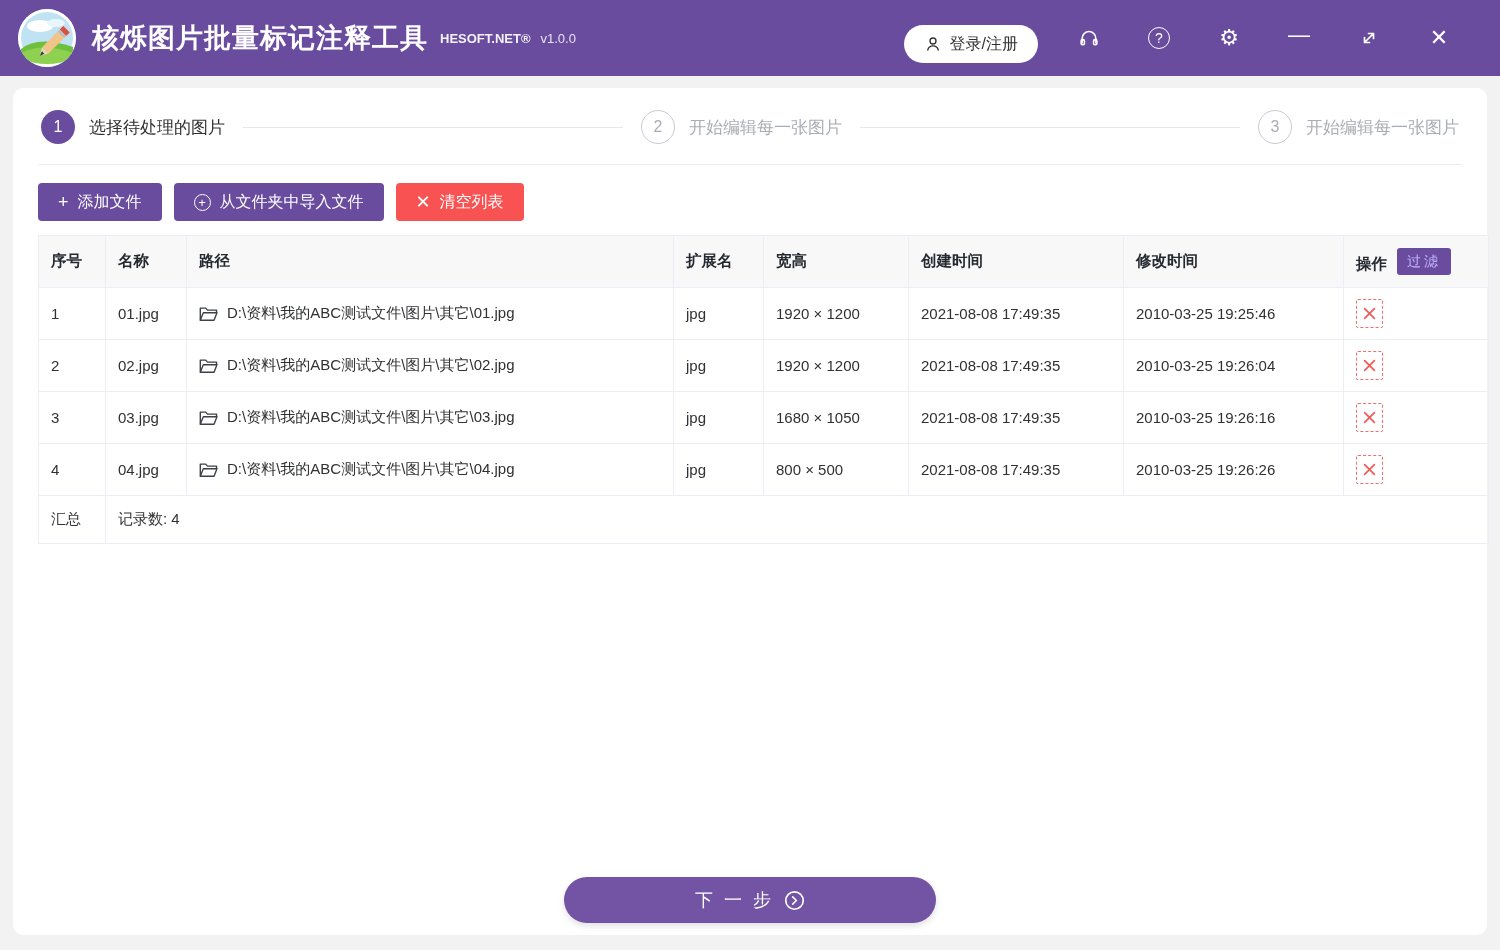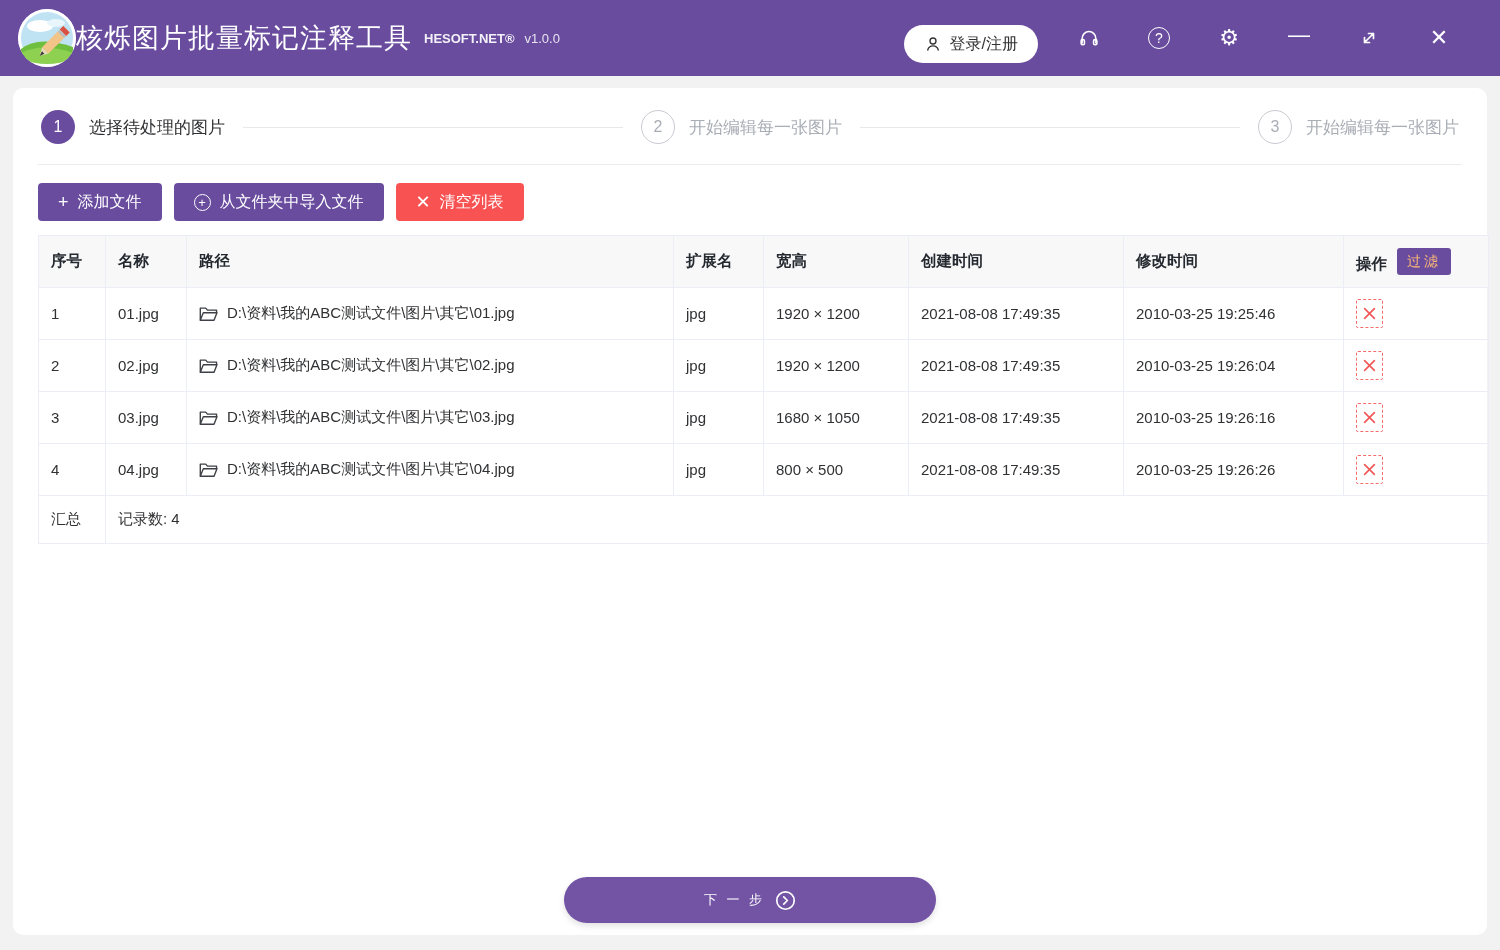--- a/index.html
+++ b/index.html
@@ -2,21 +2,21 @@
 <html><head>
 <meta charset="utf-8">
 <style>
   * { margin:0; padding:0; box-sizing:border-box; }
   html,body { width:1500px; height:950px; overflow:hidden;
     font-family:"Liberation Sans","DejaVu Sans",sans-serif; background:#f2f2f3; }
 
   
   .titlebar { height:76px; background:#6a4c9f; display:flex; align-items:center; padding:0 26px 0 18px; }
   .logo { width:58px; height:58px; border-radius:50%; background:#fff; overflow:hidden; flex:0 0 auto; }
-  .app-title { color:#fff; font-size:27px; font-weight:normal; letter-spacing:1px; }
+  .app-title { color:#fff; font-size:27px; font-weight:bold; margin-left:16px; letter-spacing:1px; }
   .brand { color:rgba(255,255,255,.92); font-size:13px; margin-left:12px; font-weight:bold; }
   .version { color:rgba(255,255,255,.85); font-size:13px; margin-left:10px; }
   .titlebar .spacer { flex:1; }
   .login-btn { height:38px; border:none; border-radius:19px; background:#fff; color:#333;
     font-size:16px; padding:0 20px; display:flex; align-items:center; gap:8px; cursor:pointer;
     font-family:inherit;margin-top:12px; }
   .tb-icons { display:flex; align-items:center; margin-left:16px; }
   .tb-icon { width:70px; height:40px; display:flex; align-items:center; justify-content:center;
     color:#fff; cursor:pointer; font-size:20px; }
   .tb-icon svg { display:block; }
@@ -55,32 +55,32 @@
 
   
   .table-wrap { padding:0 13px; }
   table { width:100%; border-collapse:collapse; table-layout:fixed;
     border:1px solid #ebeef5; font-size:15px; color:#303133; }
   th,td { border:1px solid #ebeef5; padding:0 12px; text-align:left; overflow:hidden; white-space:nowrap; }
   thead th { height:52px; background:#f8f8f9; color:#24292f; font-weight:bold; font-size:15.5px;margin-left:48px; }
   tbody td { height:52px; }
   tfoot td { height:48px; }
   .th-action { display:flex; align-items:flex-end; gap:10px; }
-  .filter-btn { background:#6a4c9f; color:#fdba74; border:none; border-radius:3px; height:27px;
+  .filter-btn { background:#6a4c9f; color:#c4b5fd; border:none; border-radius:3px; height:27px;
     padding:0 10px; font-size:14px; letter-spacing:3px; cursor:pointer; font-family:inherit; }
   .path-cell { display:flex; align-items:center; gap:9px; }
   .path-cell svg { flex:0 0 auto; }
   .del-btn { width:27px; height:29px; background:#fff; border:1px dashed #f56c6c; border-radius:2px;
     color:#f25a5a; display:flex; align-items:center; justify-content:center; cursor:pointer; }
 
   
   .card .grow { flex:1; }
   .next-wrap { display:flex; justify-content:center; padding-bottom:12px; }
   .next-btn { width:372px; height:46px; border:none; border-radius:23px; background:#7253a4;
-    color:#fff; font-size:13px; display:flex; align-items:center; justify-content:center; gap:10px;
+    color:#fff; font-size:18px; display:flex; align-items:center; justify-content:center; gap:10px;
     cursor:pointer; box-shadow:0 3px 6px rgba(0,0,0,.12); font-family:inherit; letter-spacing:3px; }
 </style>
 </head>
 <body>
 
 <header class="titlebar">
   <div class="logo">
     <svg width="58" height="58" viewBox="0 0 58 58">
       <circle cx="29" cy="29" r="29" fill="#ffffff"></circle>
       <circle cx="29" cy="29" r="26" fill="#bfe3f2"></circle>

